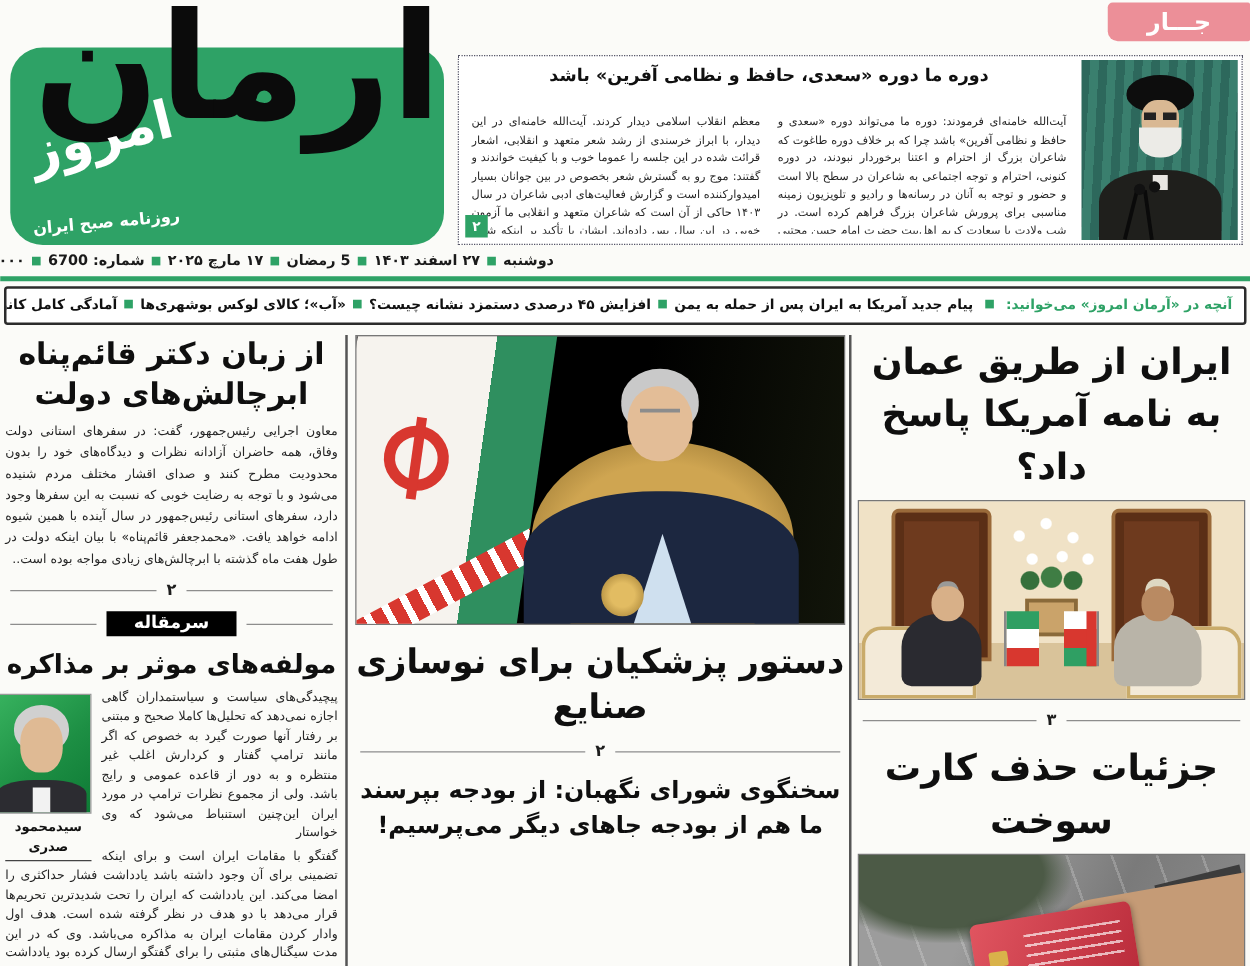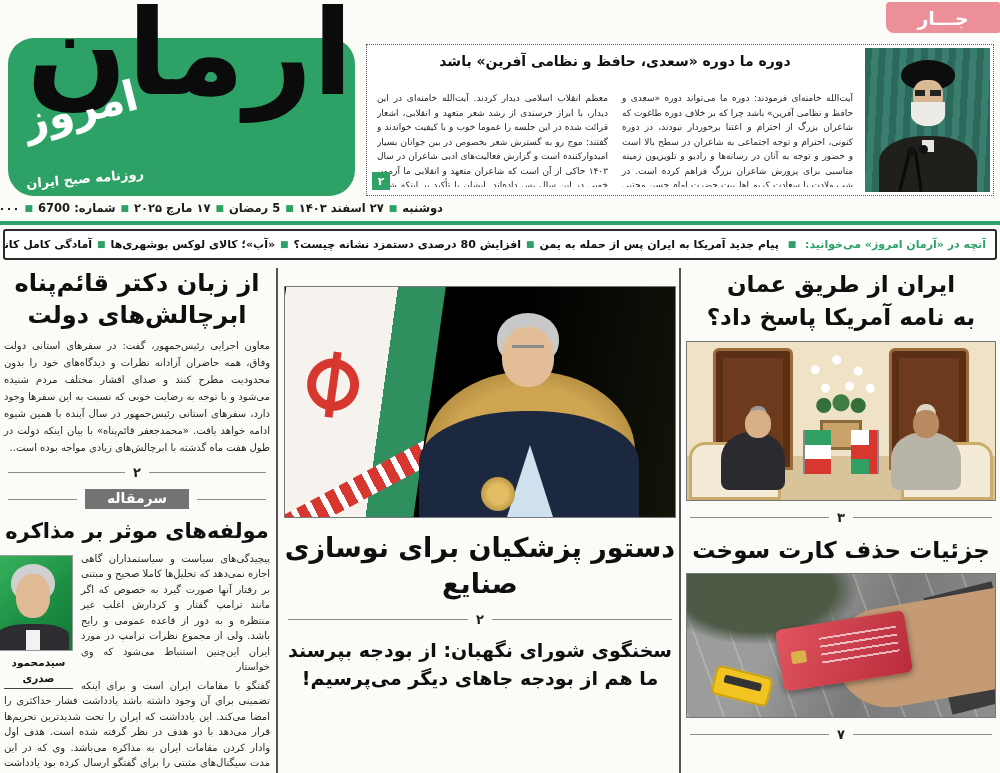--- a/index.html
+++ b/index.html
@@ -66,36 +66,36 @@
     line-height:26px; white-space:nowrap; overflow:hidden; color:#111; }
   .ticker-label { color:#2ea266; }
   .bullet { color:#2ea266; font-size:9px; margin:0 5px; vertical-align:1px; }
 
   
   .vdiv { top:268px; width:1.5px; height:505px; background:#555; }
   .vdiv.d1 { left:276px; } .vdiv.d2 { left:679px; }
 
   .col { top:268px; }
   .col-left  { left:4px;  width:266px; }
-  .col-mid   { left:284px; width:392px;margin-top:18px; }
+  .col-mid   { left:284px; width:392px; }
   .col-right { left:686px; width:310px; }
 
   .hl { font-weight:bold; color:#0f0f0f; text-align:center; }
   .hl-24 { font-size:24px; line-height:1.32; }
   .hl-27 { font-size:27px; line-height:1.35; margin-top:12px; }
   .hl-25 { font-size:19px; line-height:1.5; }
-  .hl-23 { font-size:23px; line-height:1.45; }
+  .hl-23 { font-size:29px; line-height:1.45; }
   .hl-21 { font-size:21px; line-height:1.3; margin:8px 0 5px; }
 
   .bodytxt { font-size:10px; line-height:1.7; text-align:justify; color:#262626; margin-top:6px; }
 
   .pagesep { display:flex; align-items:center; gap:8px; margin:9px 4px; }
   .pagesep .line { flex:1; height:1px; background:#8d8d8d; }
   .pagesep .num { font-size:13px; font-weight:bold; color:#1d1d1d; }
-  .kicker { background:#737373; color:#fff; font-size:14px; font-weight:bold;
+  .kicker { background:#000000; color:#fff; font-size:14px; font-weight:bold;
     padding:1px 22px 3px; }
 
   
   .author-wrap { float:left; width:69px; margin:4px 8px 2px 0; }
   .au-img { width:80px; height:96px; border:1px solid #999; position:relative; overflow:hidden;
     background:linear-gradient(140deg,#38b35f,#1d8f44 55%,#0e7a35); }
   .au-hair { position:absolute; top:8px; left:50%; transform:translateX(-50%);
     width:44px; height:38px; background:#d0d0d0; border-radius:50% 50% 46% 46%; }
   .au-face { position:absolute; top:18px; left:50%; transform:translateX(-50%);
     width:34px; height:44px; background:#dfba94; border-radius:44%; }
@@ -229,21 +229,21 @@
   </div>
   <div class="lead-badge">۲</div>
 </div>
 
 <div class="abs dateline"><span>دوشنبه</span><span class="bullet">■</span><span>۲۷ اسفند ۱۴۰۳</span><span class="bullet">■</span><span>5 رمضان</span><span class="bullet">■</span><span>۱۷ مارچ ۲۰۲۵</span><span class="bullet">■</span><span>شماره: 6700</span><span class="bullet">■</span><span>۶۰۰۰تومان</span></div>
 <div class="abs green-rule"></div>
 
 <div class="abs ticker">
   <span class="ticker-label">آنچه در «آرمان امروز» می‌خوانید:</span>
   <span class="bullet">■</span>
-  <span><span>پیام جدید آمریکا به ایران پس از حمله به یمن</span><span class="bullet">■</span><span>افزایش 80 درصدی دستمزد نشانه چیست؟</span><span class="bullet">■</span><span>«آب»؛ کالای لوکس بوشهری‌ها</span><span class="bullet">■</span><span>آمادگی کامل کانون جهانگردی و اتومبیلرانی برای امدادرسانی در سفرهای نوروز ۱۴۰۴</span></span>
+  <span><span>پیام جدید آمریکا به ایران پس از حمله به یمن</span><span class="bullet">■</span><span>افزایش ۴۵ درصدی دستمزد نشانه چیست؟</span><span class="bullet">■</span><span>«آب»؛ کالای لوکس بوشهری‌ها</span><span class="bullet">■</span><span>آمادگی کامل کانون جهانگردی و اتومبیلرانی برای امدادرسانی در سفرهای نوروز ۱۴۰۴</span></span>
 </div>
 
 <div class="abs vdiv d1"></div>
 <div class="abs vdiv d2"></div>
 
 <div class="abs col col-left">
   <div class="hl hl-24">
     <div>از زبان دکتر قائم‌پناه</div>
     <div>ابرچالش‌های دولت</div>
   </div>

